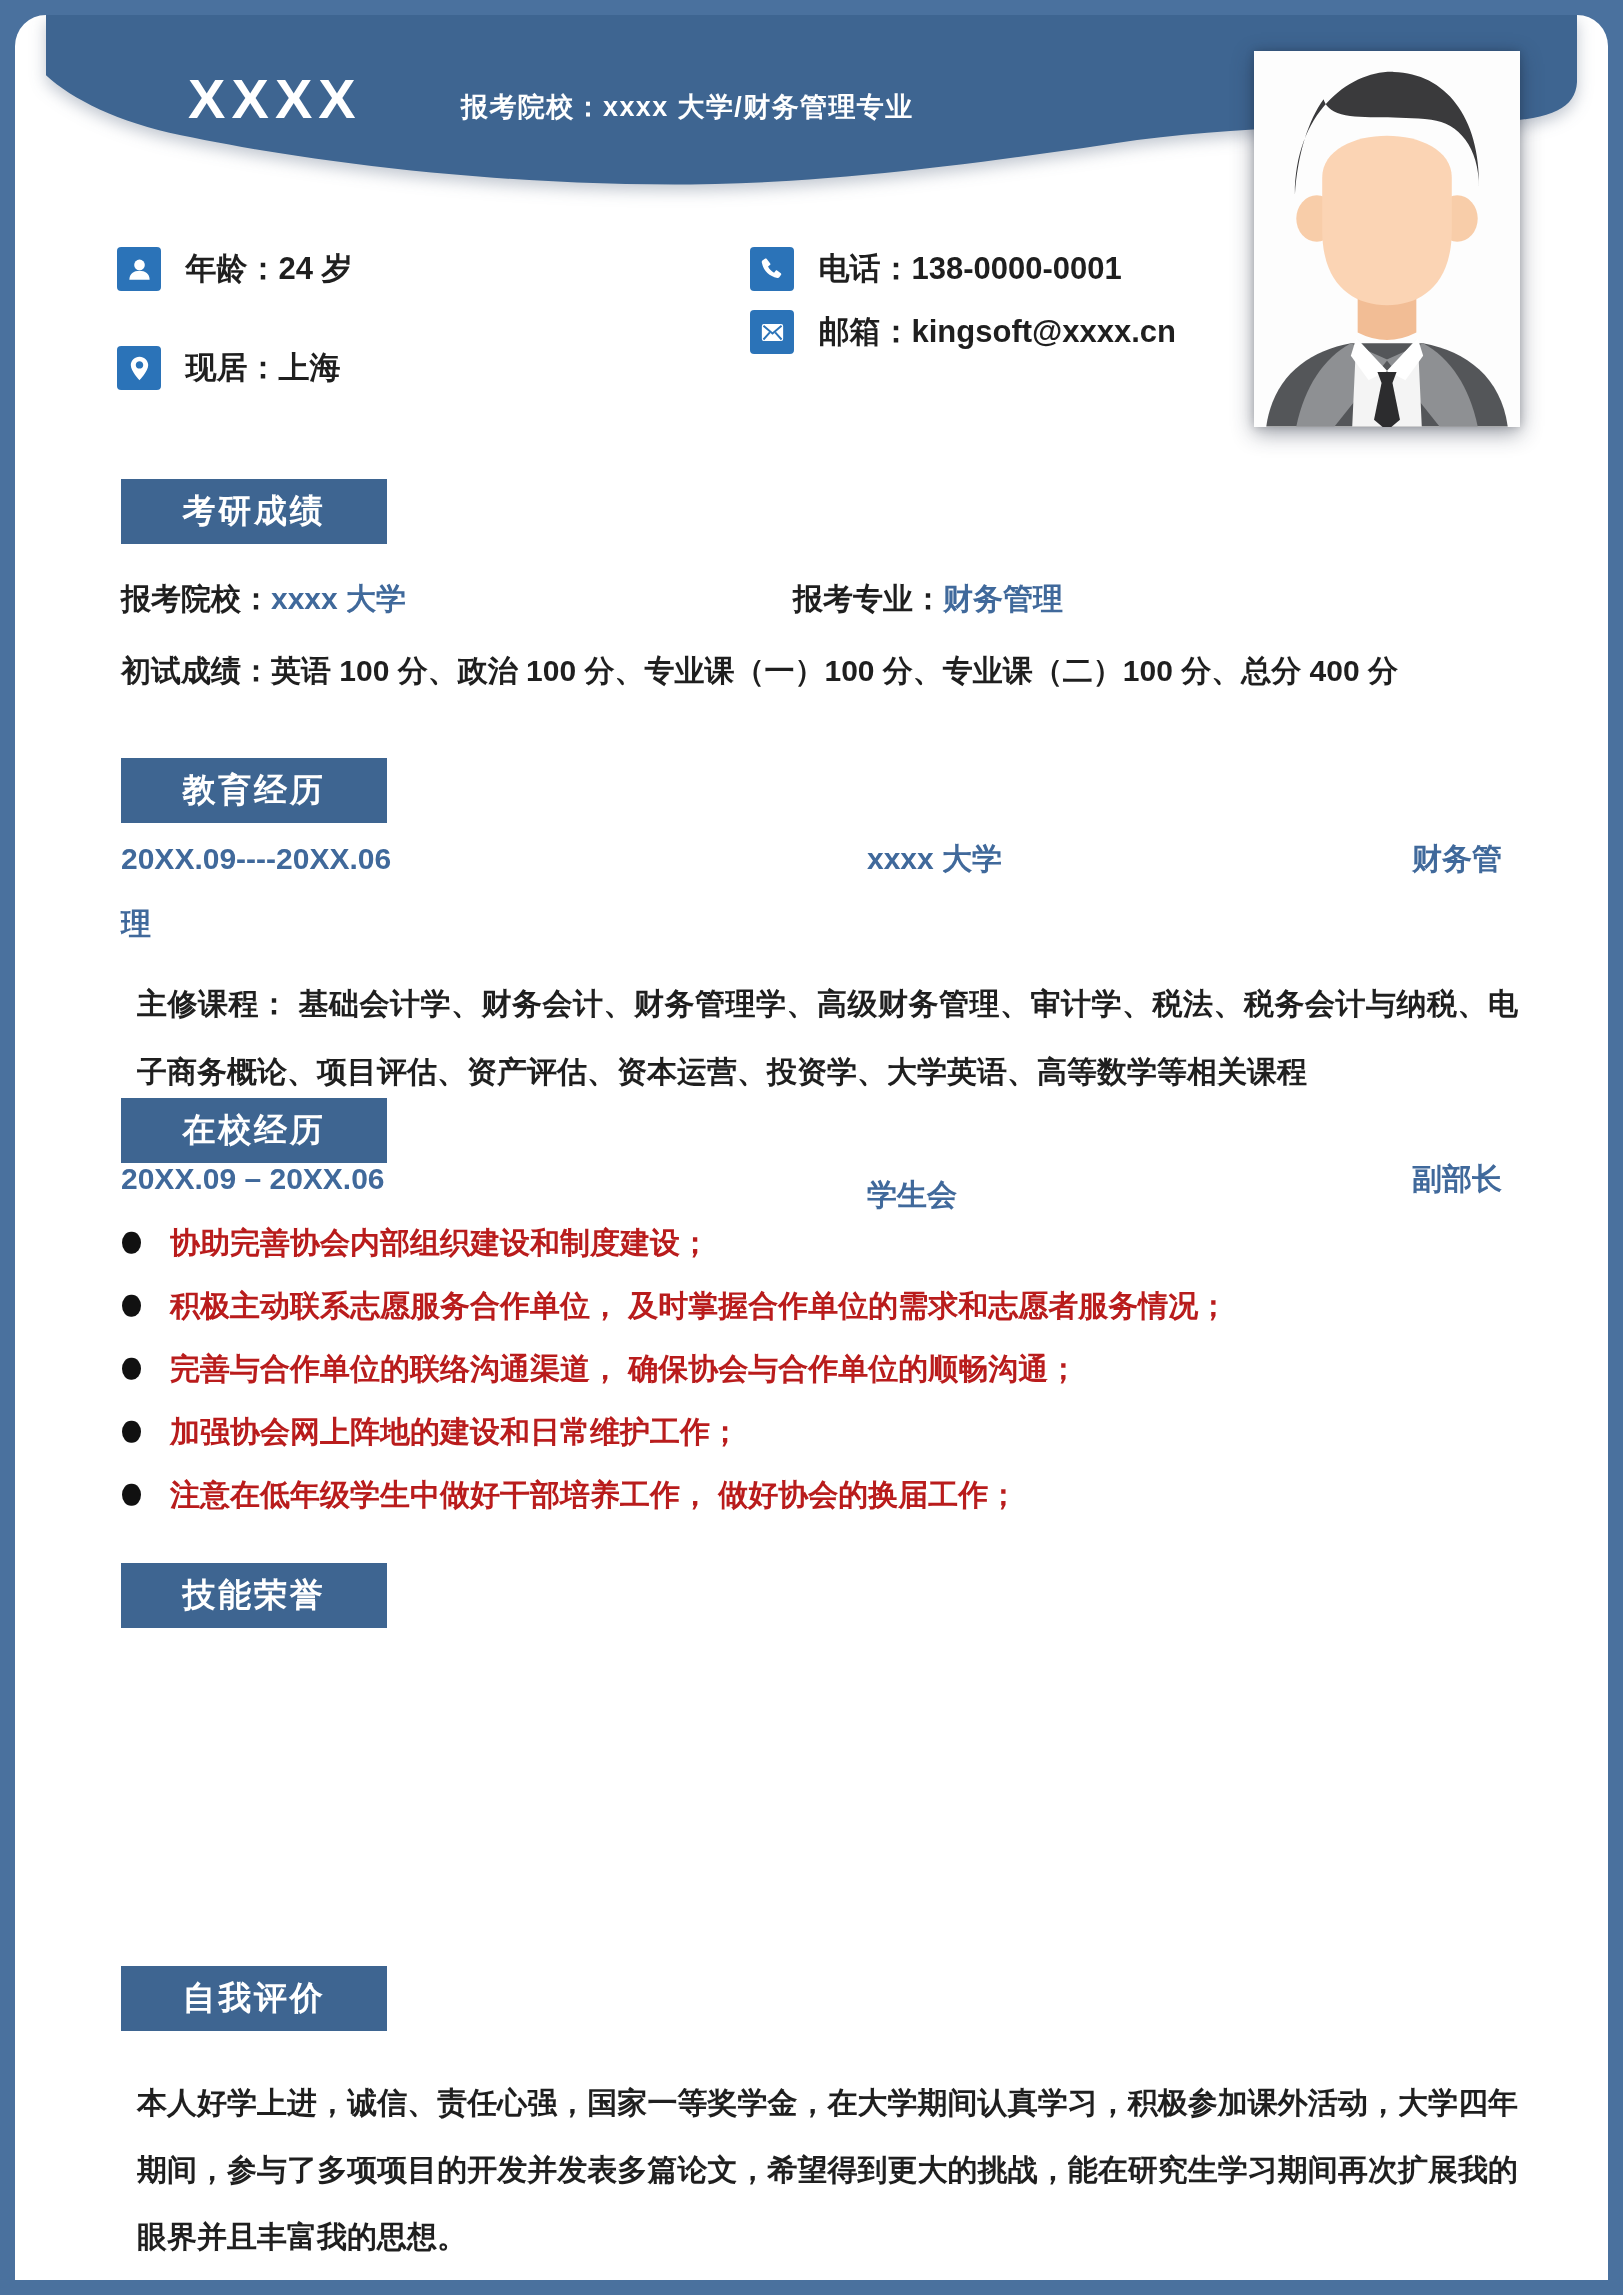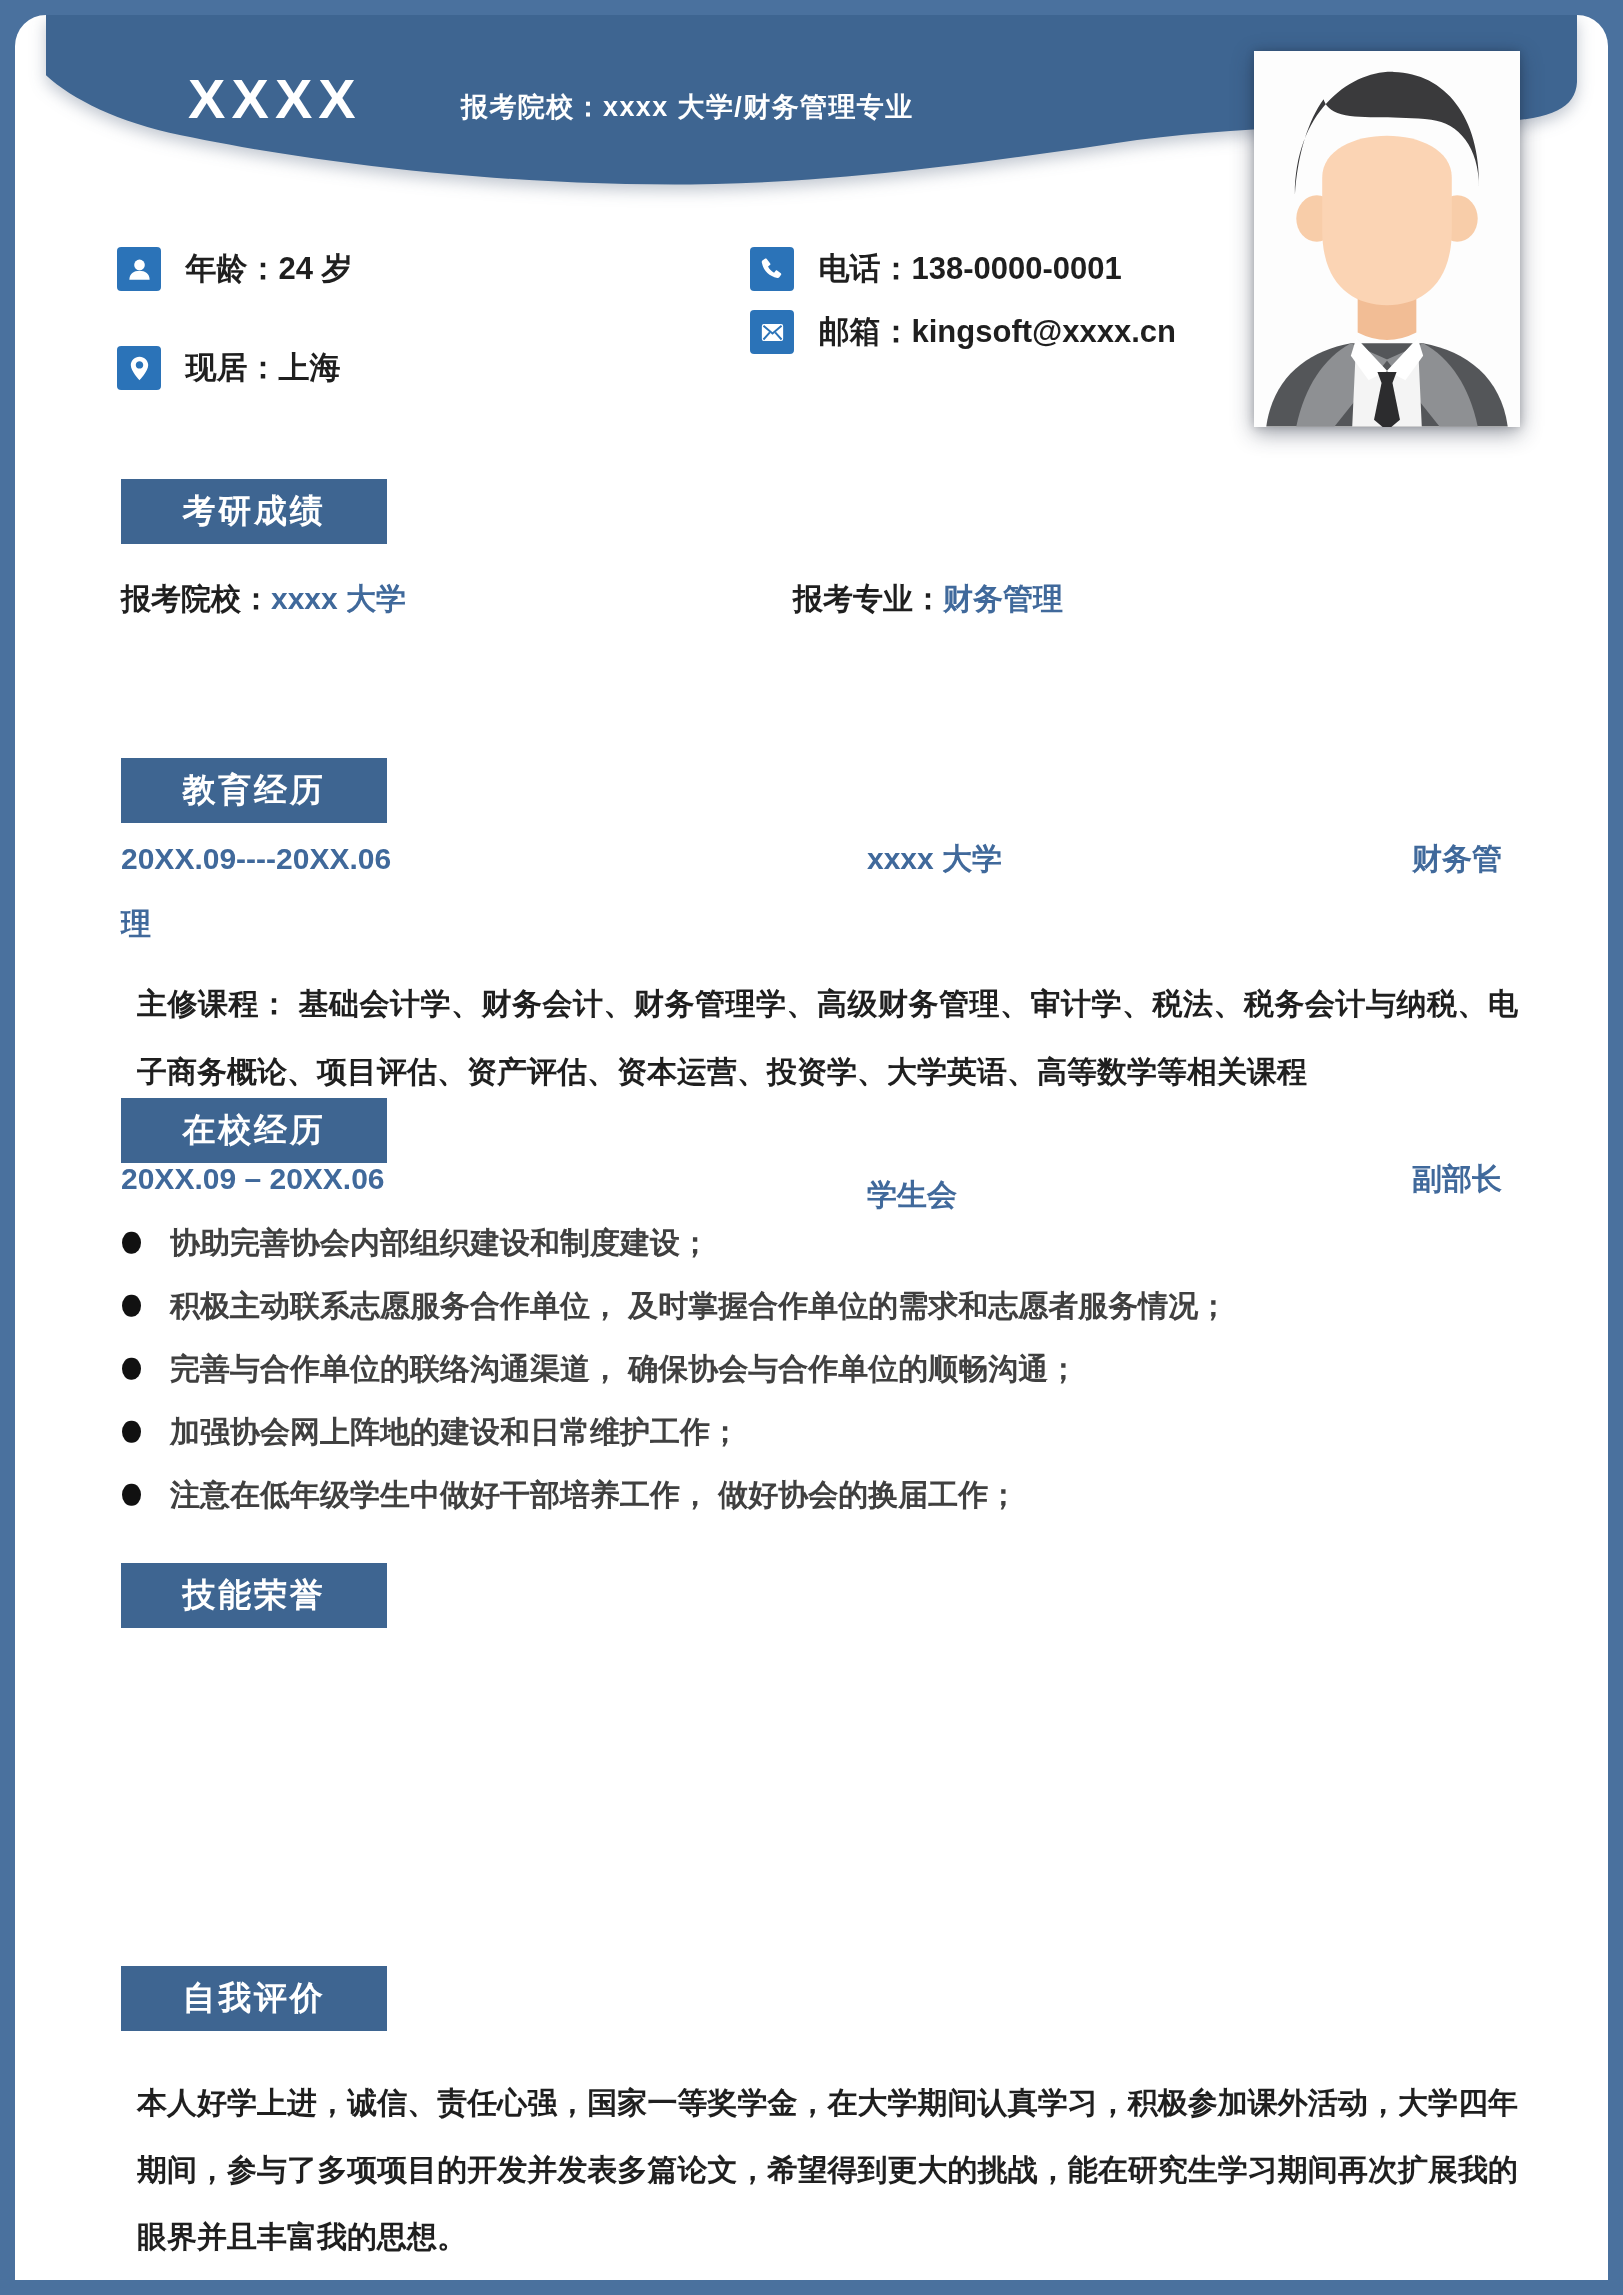--- a/index.html
+++ b/index.html
@@ -49,21 +49,21 @@
   .blue{color:#40699b;}
   .row-pairs{top:563px;}
   .pair2{position:absolute;left:672px;top:0;}
   .row-score{top:635px;}
   .row-edu{top:823px;} .row-edu .mid{position:absolute;left:746px;} .row-edu .end{position:absolute;right:0;}
   .row-edu2{top:888px;}
   .para{position:absolute;left:106px;width:1381px;font-size:30px;font-weight:700;color:#1f1f1f;text-align:justify;margin:16px;}
   .courses{top:939px;line-height:68px;}
   .row-campus{top:1143px;} .row-campus .mid{position:absolute;left:746px;margin-top:16px;} .row-campus .end{position:absolute;right:0;}
   .bullets{position:absolute;left:106px;top:1196px;width:1381px;list-style:none;margin:0;padding:0;}
-  .bullets li{position:relative;height:63px;line-height:63px;padding-left:49px;font-size:30px;font-weight:700;color:#404040;white-space:nowrap;}
+  .bullets li{position:relative;height:63px;line-height:63px;padding-left:49px;font-size:30px;font-weight:700;color:#b91c1c;white-space:nowrap;}
   .dot{position:absolute;left:1.4px;top:50%;transform:translateY(-50%);width:18.4px;height:22.5px;border-radius:50%;background:#111;}
   .skills{position:absolute;left:106px;top:1631px;width:1381px;}
   .skills p{margin:0;height:63px;line-height:63px;font-size:30px;font-weight:700;color:#1f1f1f;white-space:nowrap;}
   .selfeval{top:2038px;line-height:67px;}
 </style>
 </head>
 <body>
 
 <div class="page">
 
@@ -134,20 +134,23 @@
         </svg>
     </span>
     <span class="ctext"><span>邮箱：</span><span>kingsoft@xxxx.cn</span></span>
   </div>
 
   <div class="sec-title t1">考研成绩</div>
   <div class="line row-pairs">
     <span>报考院校：</span><span class="blue">xxxx 大学</span>
     <span class="pair2"><span>报考专业：</span><span class="blue">财务管理</span></span>
   </div>
+  <div class="line row-score">
+    <span>初试成绩：</span><span>英语 100 分、政治 100 分、专业课（一）100 分、专业课（二）100 分、总分 400 分</span>
+  </div>
 
   <div class="sec-title t2">教育经历</div>
   <div class="line row-edu">
     <span class="blue">20XX.09----20XX.06</span>
     <span class="mid blue">xxxx 大学</span>
     <span class="end blue">财务管</span>
   </div>
   <div class="line row-edu2 blue">理</div>
   <p class="para courses">
     <span>主修课程：</span>&nbsp;<span>基础会计学、财务会计、财务管理学、高级财务管理、审计学、税法、税务会计与纳税、电子商务概论、项目评估、资产评估、资本运营、投资学、大学英语、高等数学等相关课程</span>

